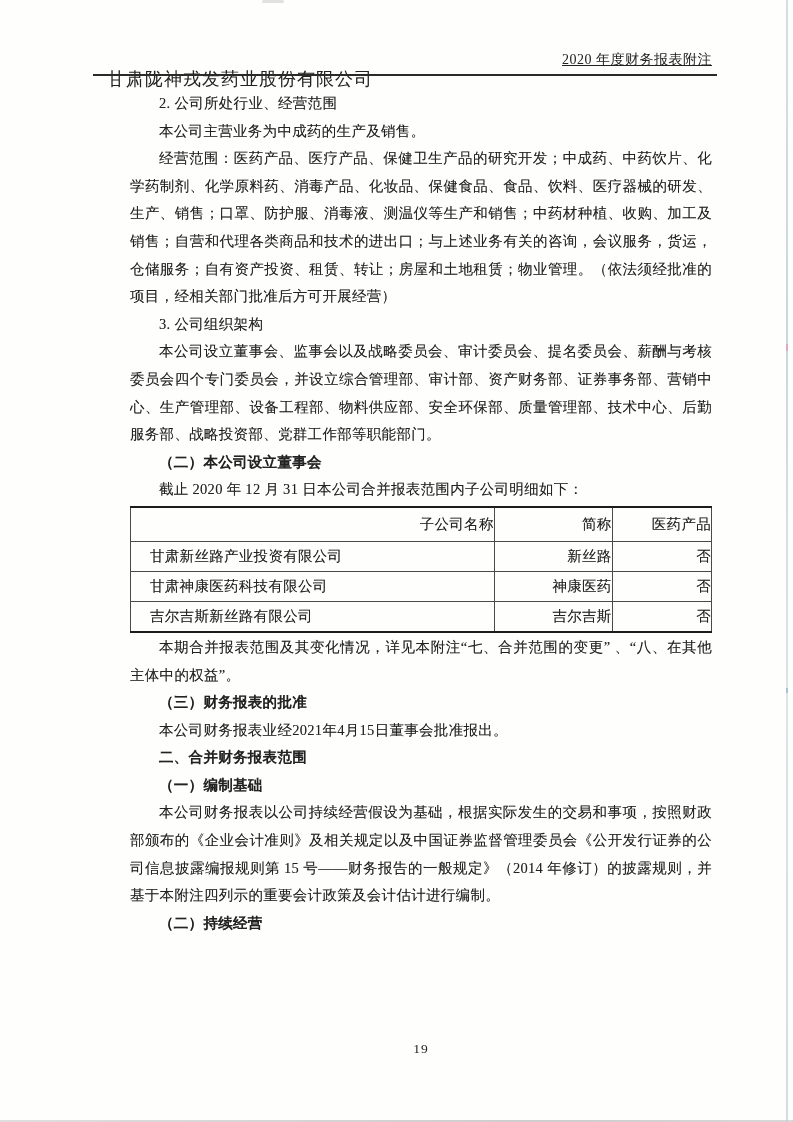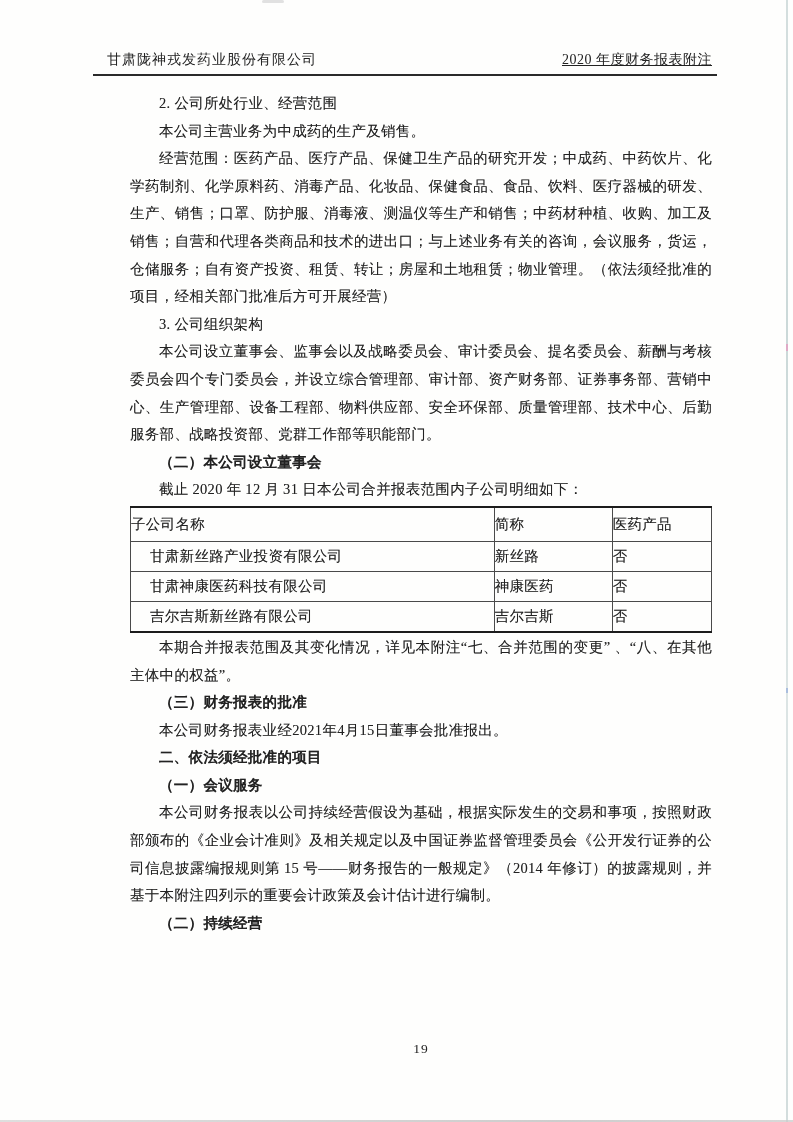--- a/index.html
+++ b/index.html
@@ -8,22 +8,22 @@
     background:#f4f4f2;
     font-family:"Liberation Serif","DejaVu Serif",serif;
   }
   .page {
     position:absolute; left:0; top:0; width:793px; height:1122px;
     background:var(--page_bg,#fefefd); color:var(--text,#222);
     overflow:hidden;
   }
   
   .hdr-left {
-    position:absolute; left:107px; top:51px;
-    font-size:14px; letter-spacing:1px; white-space:nowrap;
+    position:absolute; left:107px; top:67px;
+    font-size:18px; letter-spacing:1px; white-space:nowrap;
   }
   .hdr-right {
     position:absolute; right:81px; top:51px;
     font-size:14px; letter-spacing:0.5px; white-space:nowrap;text-decoration:underline;
   }
   .hdr-rule {
     position:absolute; left:93px; right:76px; top:74px; height:2px;
     background:var(--rule,#2a2a2a);
   }
   
@@ -37,21 +37,21 @@
   .content p.b { font-weight:bold; }
   
   table.subs {
     width:100%; border-collapse:collapse; table-layout:fixed;
     margin:2px 0 1px 0;
     border-top:2.5px solid #1c1c1c; border-bottom:2.5px solid #1c1c1c;
   }
   .subs th, .subs td {
     border:1px solid var(--table_border,#4a4a4a);
     font-weight:normal; font-size:14.5px; letter-spacing:0.3px;
-    text-align:left; vertical-align:middle;
+    text-align:right; vertical-align:middle;
     padding:0; height:29px; line-height:18px;
     text-shadow:0 0 0.4px rgba(20,20,20,0.35);
   }
   .subs th { height:33px; }
   .subs td.name { text-align:left; padding-left:19px; }
   .c1 { width:62.6%; } .c2 { width:20.3%; } .c3 { width:17.1%; }
   
   .footer {
     position:absolute; left:130px; top:1041px; width:582px;
     text-align:center; font-size:13.5px; letter-spacing:1px;
@@ -120,22 +120,22 @@
         <td class="name">吉尔吉斯新丝路有限公司</td>
         <td>吉尔吉斯</td>
         <td>否</td>
       </tr>
     </tbody>
       </table>
 
     <p>本期合并报表范围及其变化情况，详见本附注“七、合并范围的变更” 、“八、在其他主体中的权益”。</p>
     <p class="b">（三）财务报表的批准</p>
     <p>本公司财务报表业经2021年4月15日董事会批准报出。</p>
-    <p class="b">二、依法须经批准的项目</p>
-    <p class="b">（一）会议服务</p>
+    <p class="b">二、合并财务报表范围</p>
+    <p class="b">（一）编制基础</p>
     <p>本公司财务报表以公司持续经营假设为基础，根据实际发生的交易和事项，按照财政部颁布的《企业会计准则》及相关规定以及中国证券监督管理委员会《公开发行证券的公司信息披露编报规则第 15 号——财务报告的一般规定》（2014 年修订）的披露规则，并基于本附注四列示的重要会计政策及会计估计进行编制。</p>
     <p class="b">（二）持续经营</p>
   </div>
 
   <div class="footer">19</div>
 
   <div class="scan-line-right"></div>
   <div class="speck speck-pink"></div>
   <div class="speck speck-blue"></div>
   <div class="scan-edge-bottom"></div>

